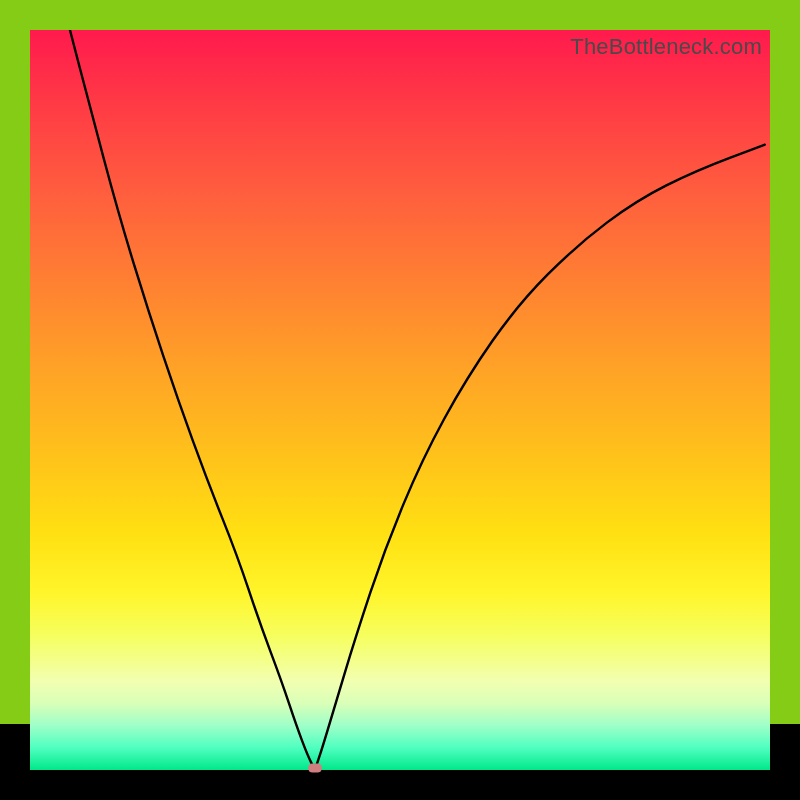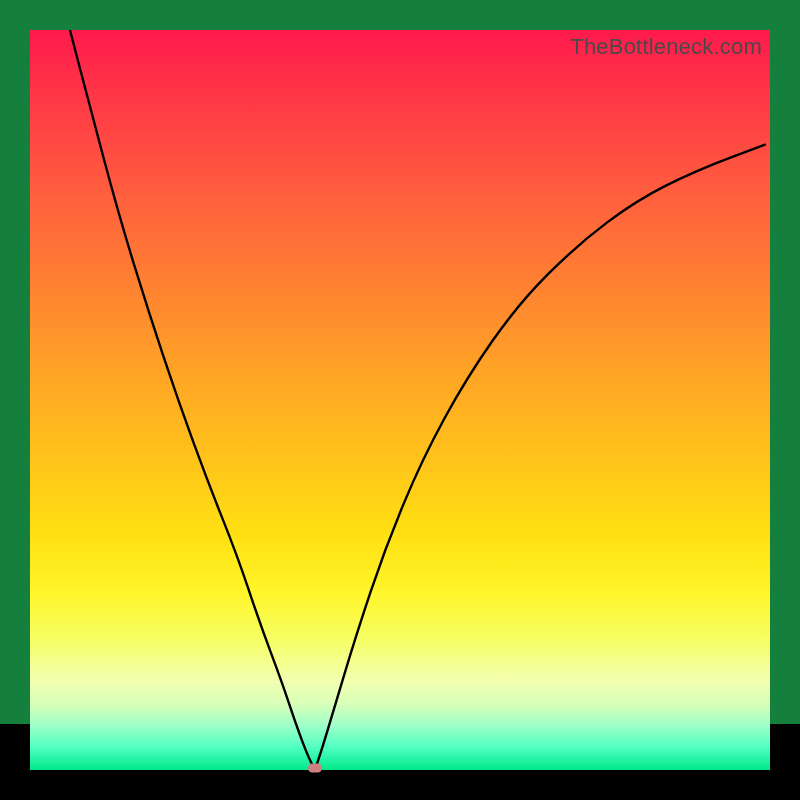--- a/index.html
+++ b/index.html
@@ -8,21 +8,21 @@
     width: 800px;
     height: 800px;
     background: #000;
     font-family: Arial, Helvetica, sans-serif;
     overflow: hidden;
   }
   .frame {
     position: relative;
     width: 800px;
     height: 724px;
-    background: #15803d;
+    background: #84cc16;
   }
   .plot-area {
     position: absolute;
     left: 30px;
     top: 30px;
     width: 740px;
     height: 740px;
     
     background: linear-gradient(
       to bottom,

